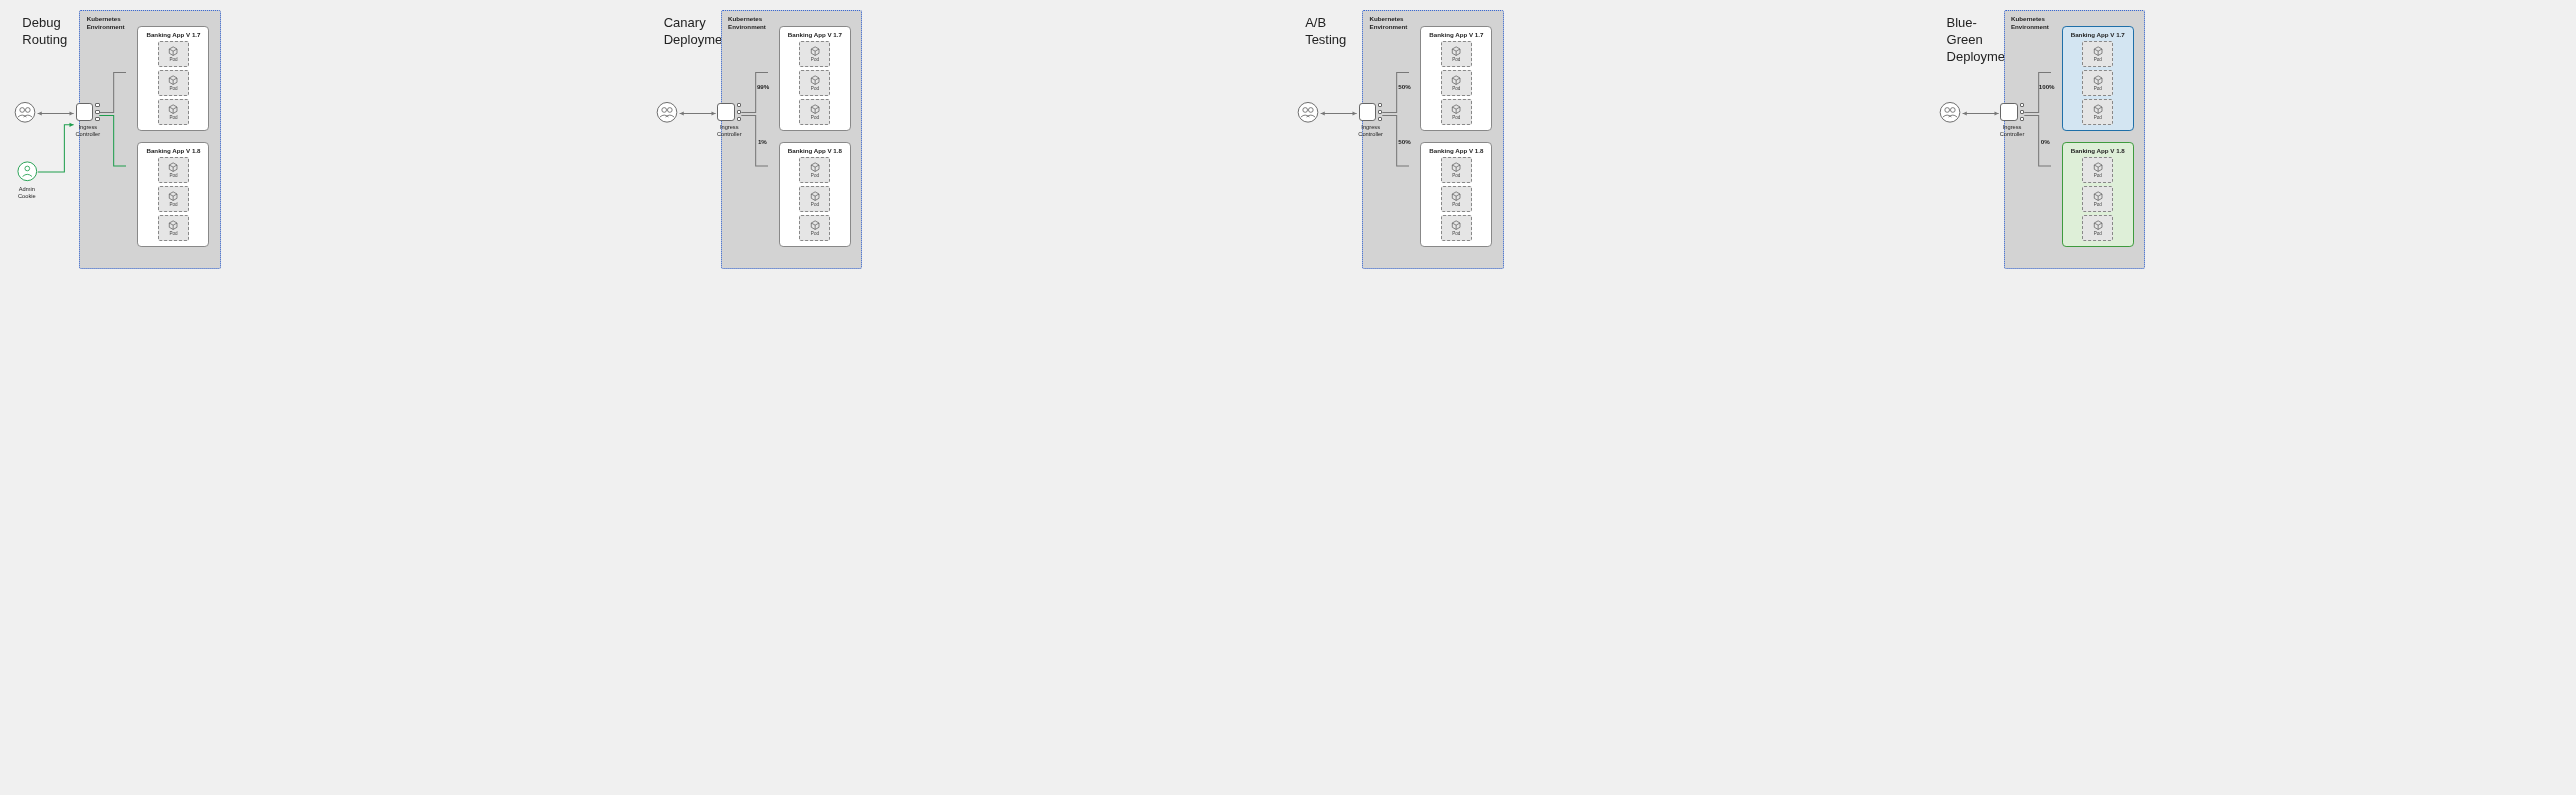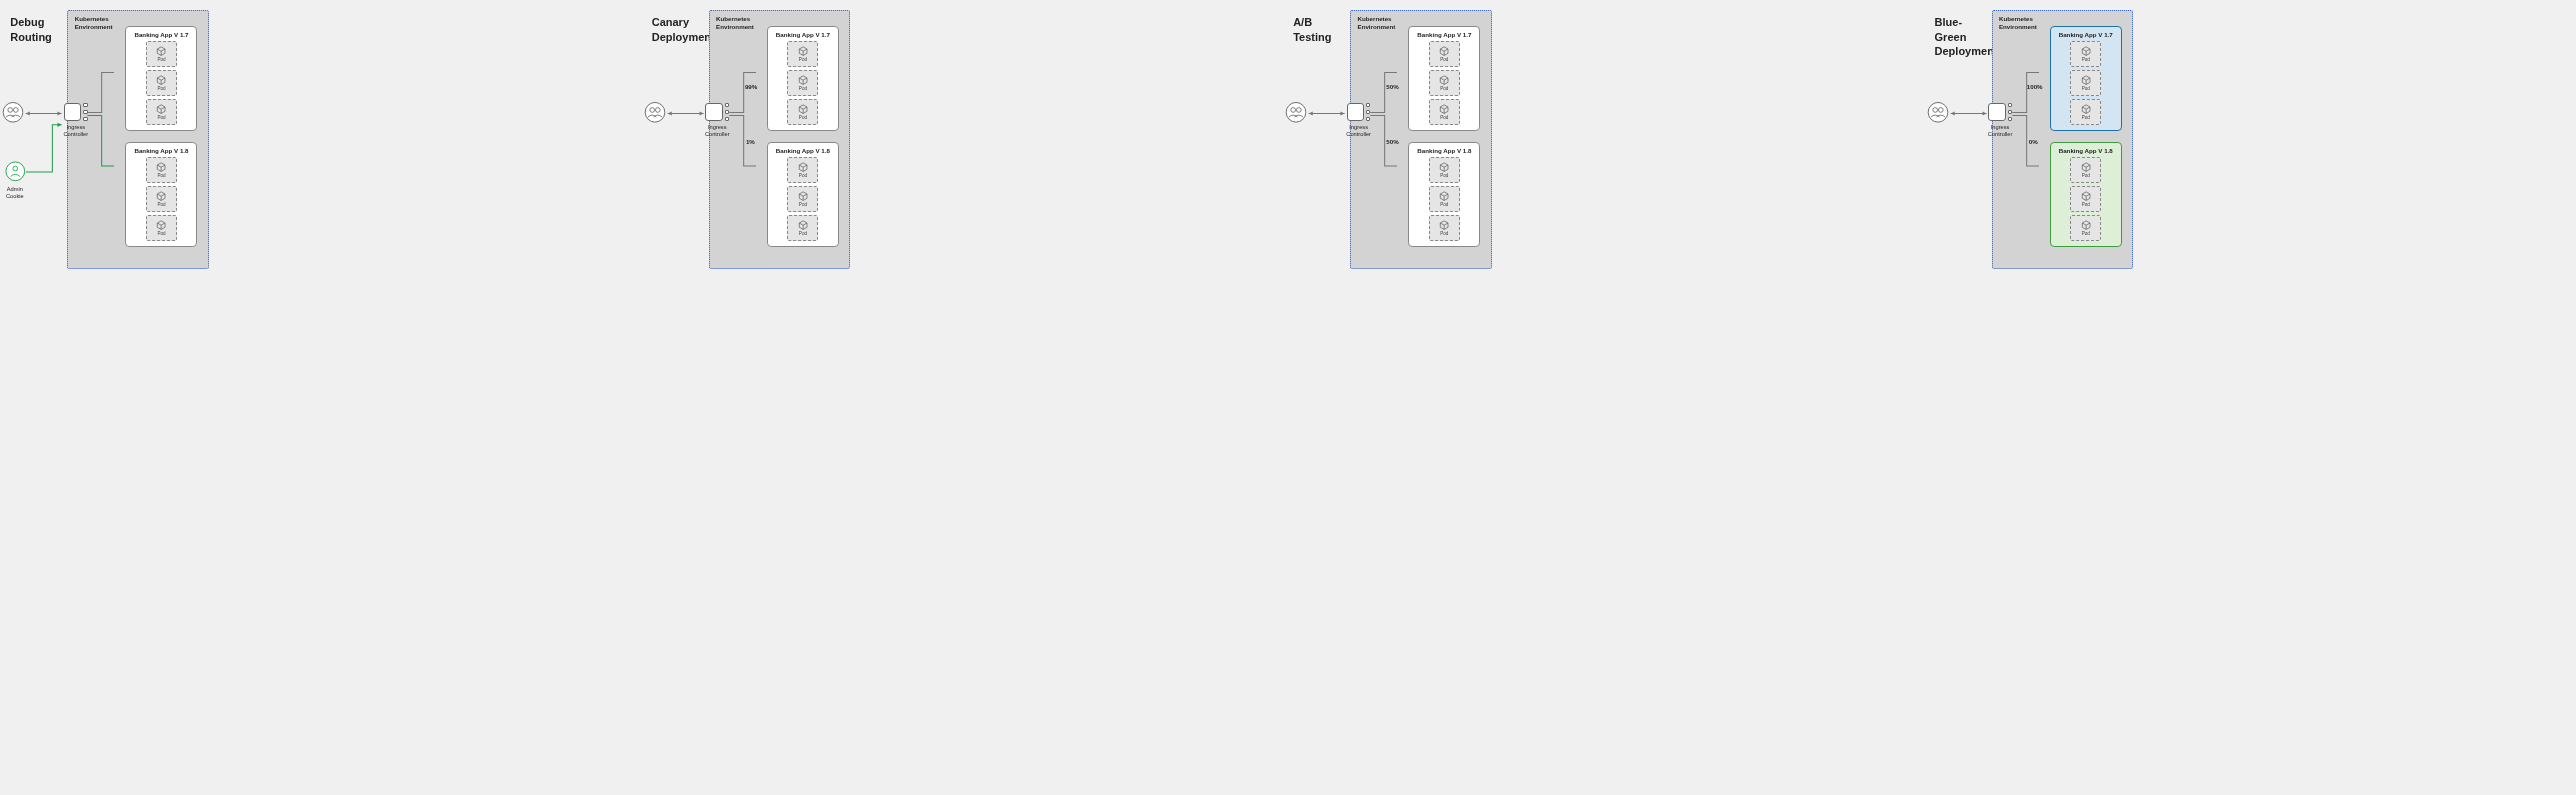--- a/index.html
+++ b/index.html
@@ -15,26 +15,27 @@
     gap: 10.3px;
     align-items: flex-start;
   }
   .scenario {
     display: flex;
     align-items: flex-start;
     gap: 5.2px;
     flex: 1;
   }
   .scenario-title {
-    font-size: 11px;
-    font-weight: bold;
+    font-size: 13px;
+    font-weight: normal;
     line-height: 1.3;
     width: 52px;
     padding-top: 5.2px;
     color: #222;
+    margin-left: 12px;
   }
   .k8s-env {
     position: relative;
     background: #d3d3d3;
     border: 1px dotted #2a5dd1;
     border-radius: 2.1px;
     padding: 14.4px 10.3px 10.3px 57px;
     min-height: 216px;
   }
   .k8s-label {

